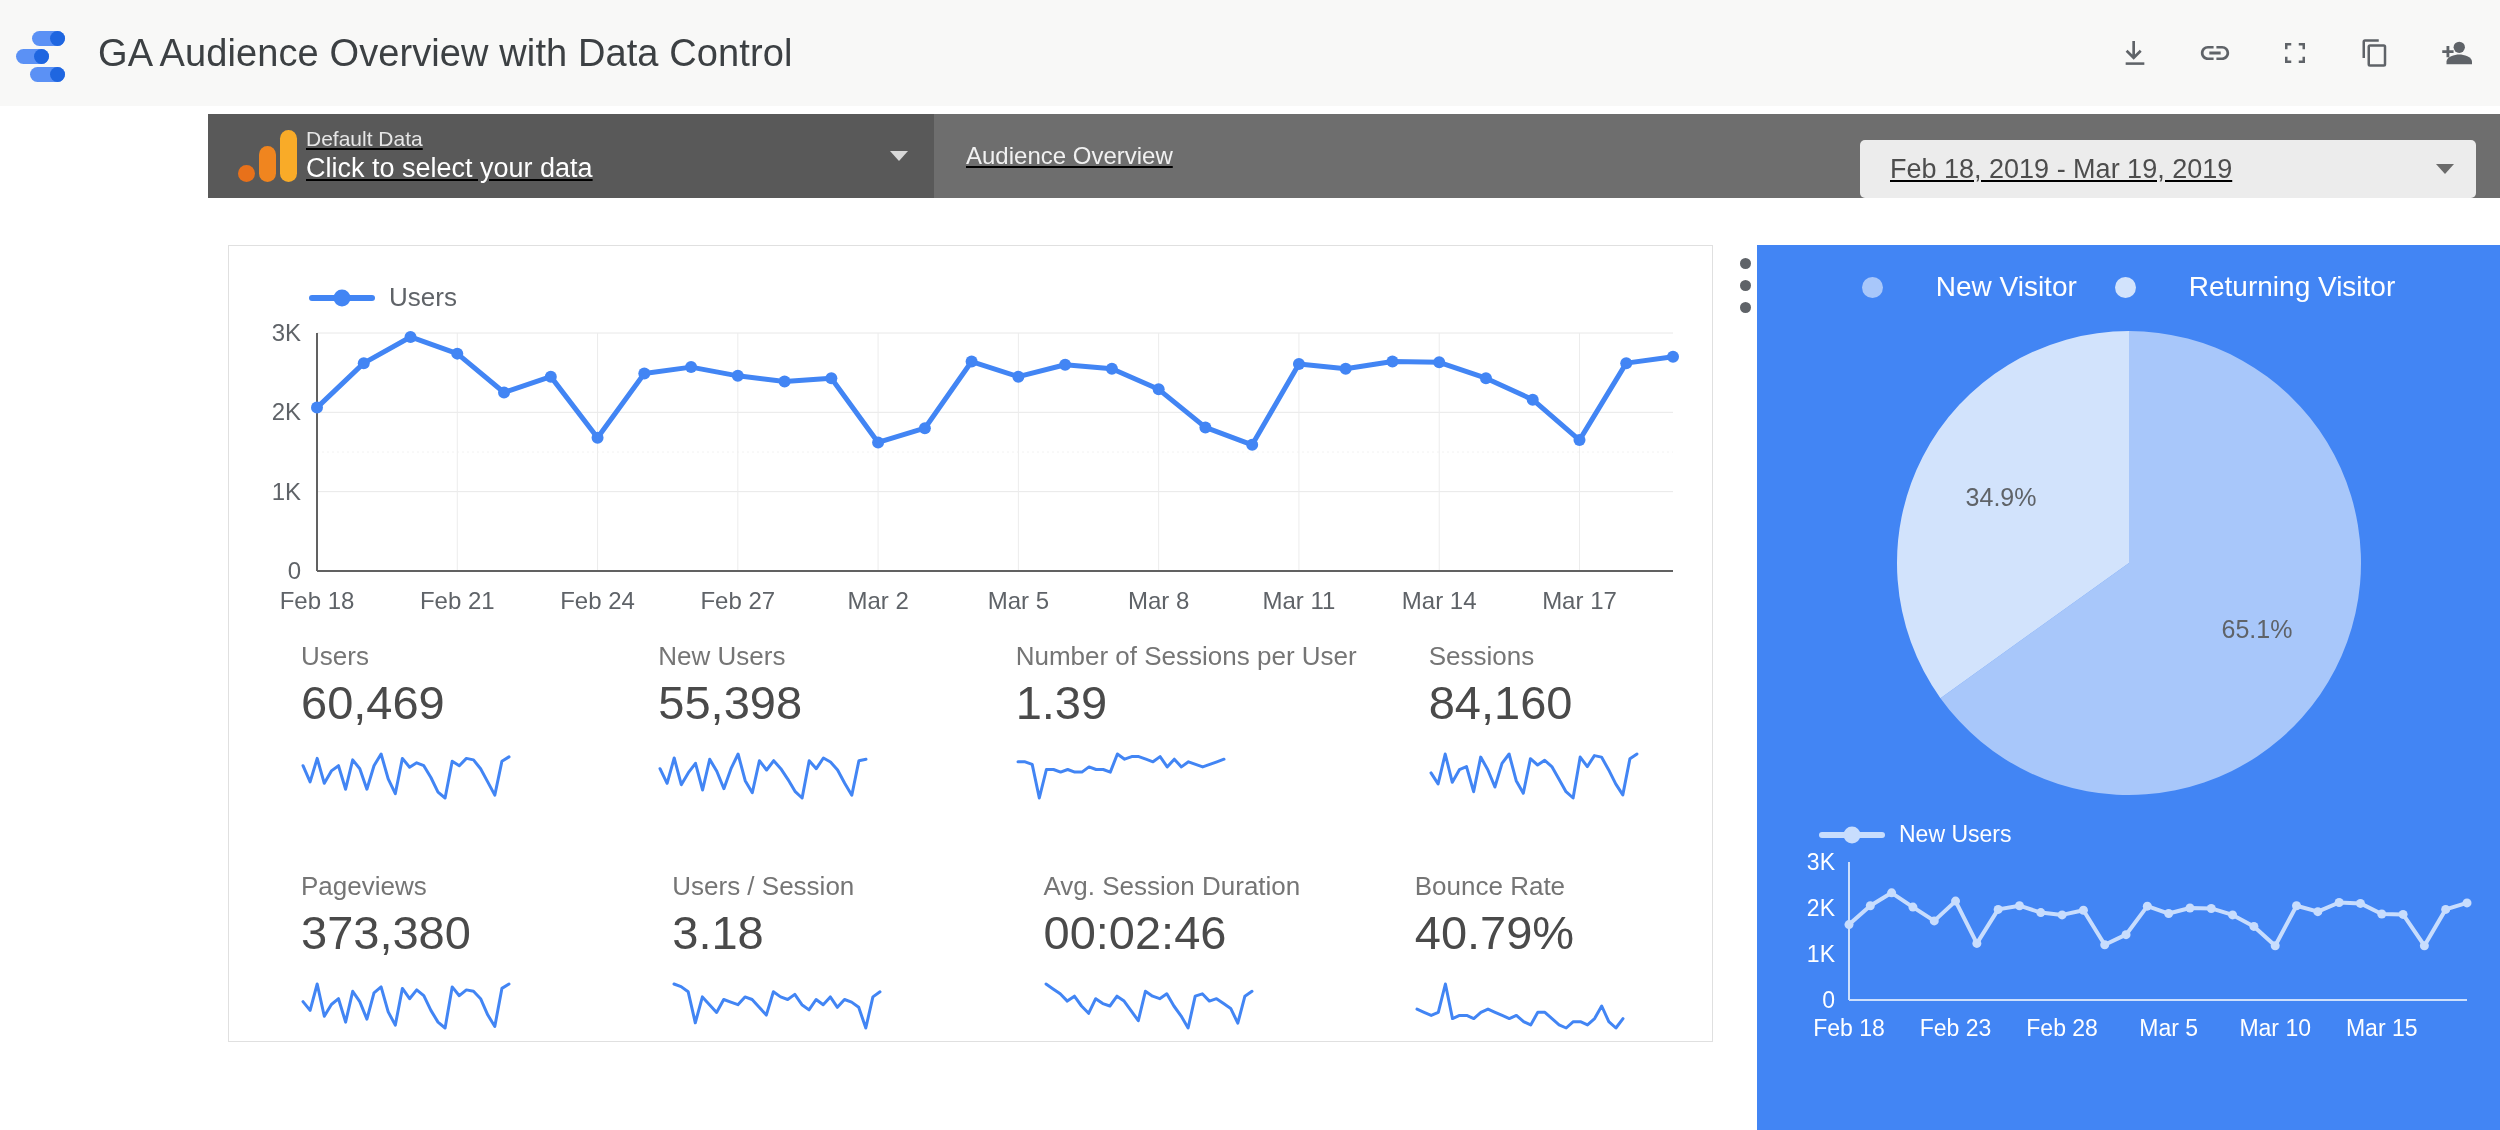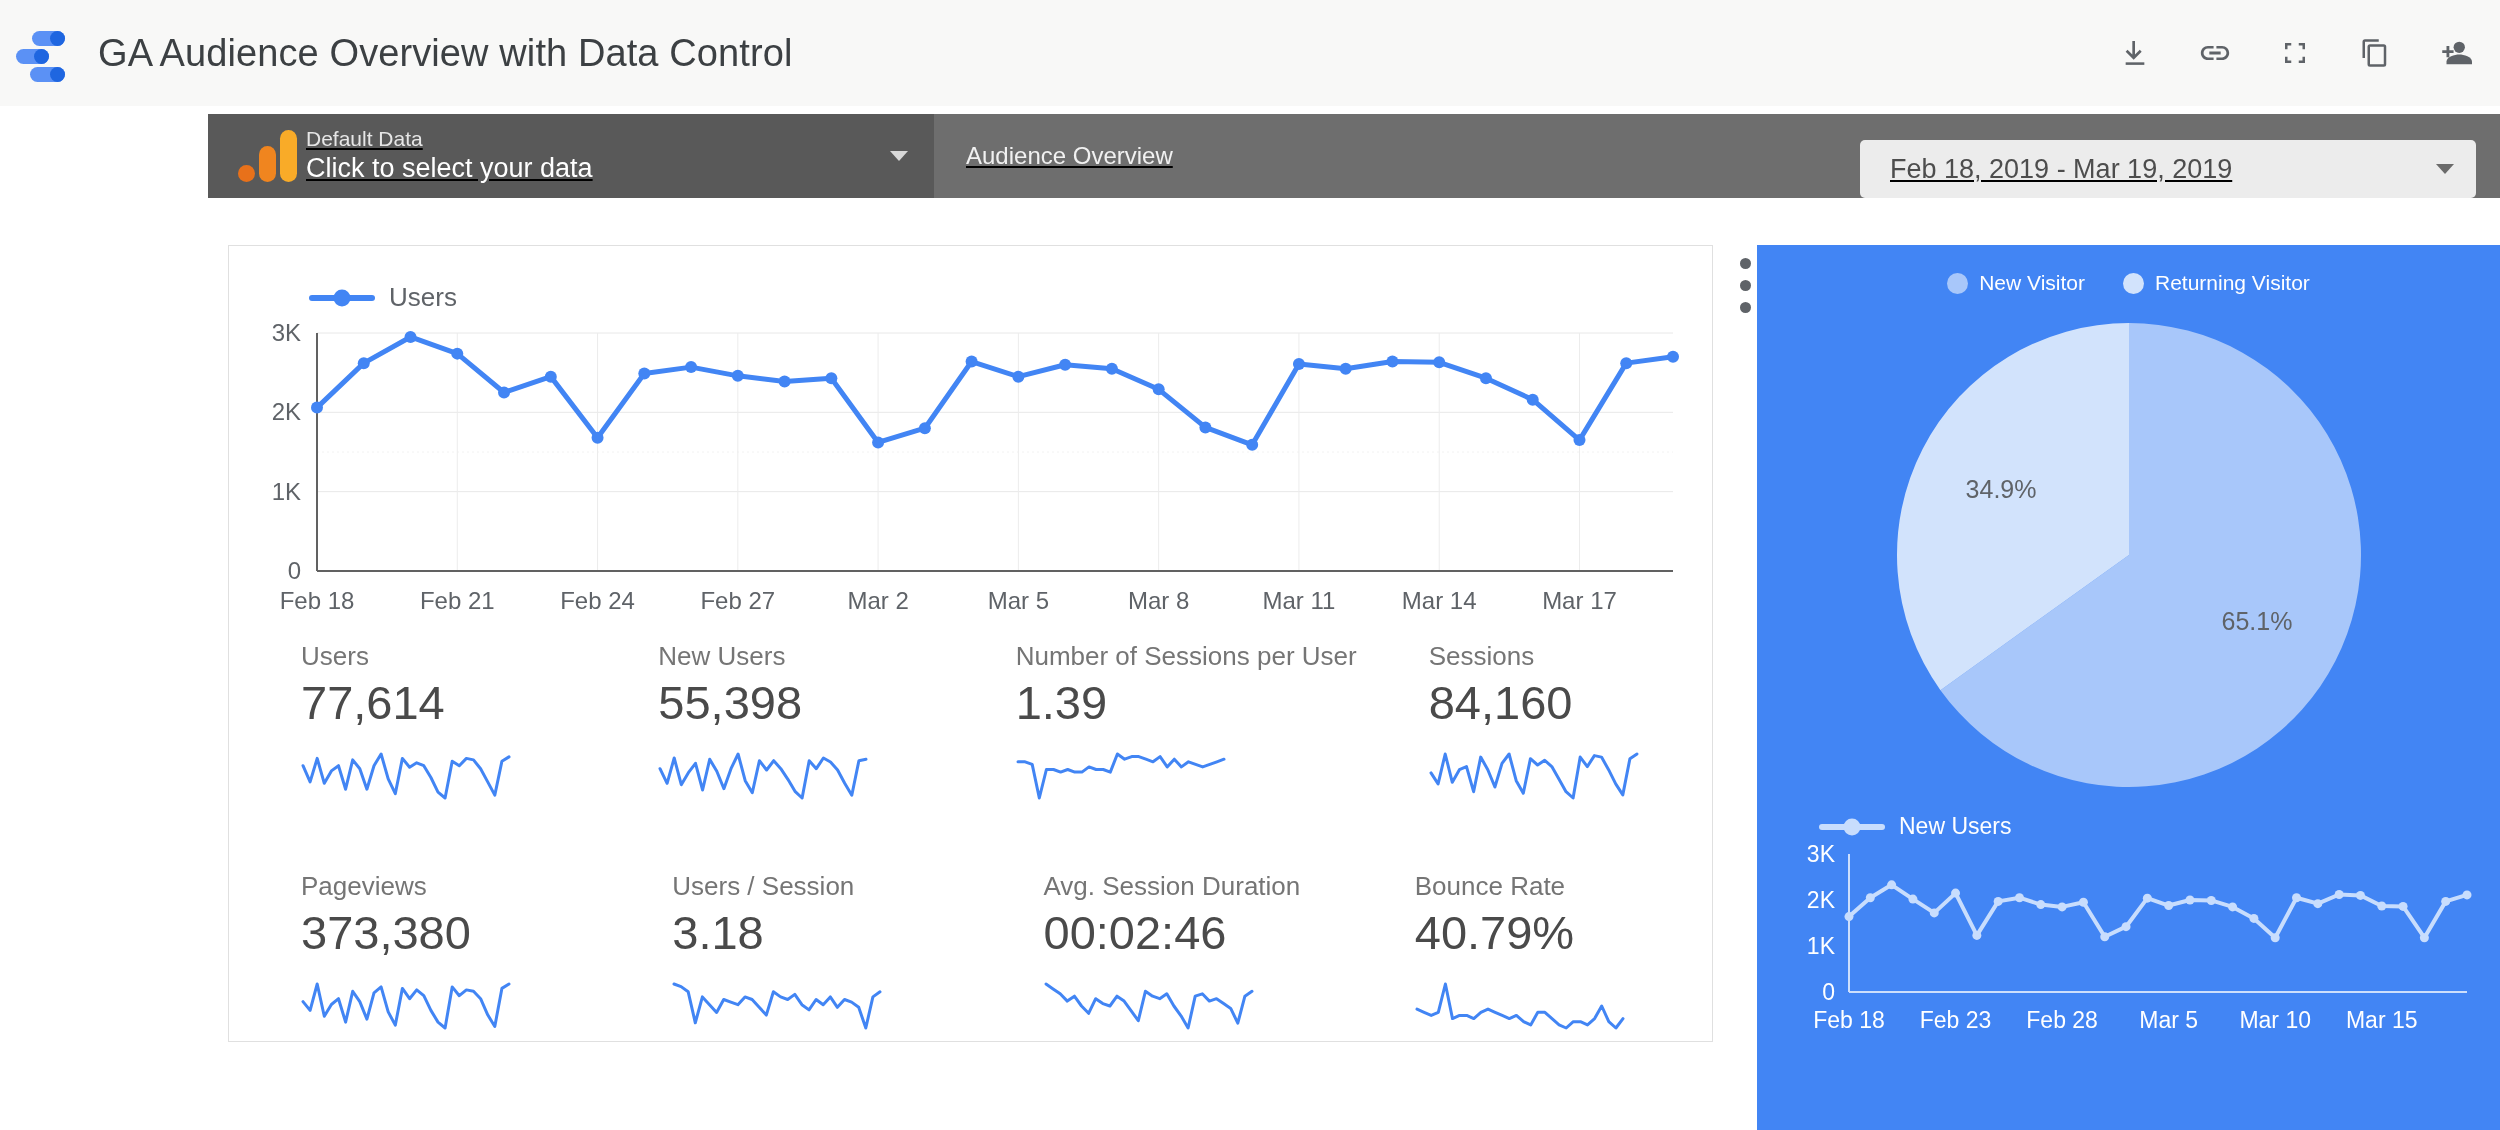--- a/index.html
+++ b/index.html
@@ -99,21 +99,21 @@
 
   
   #bluepanel {
     position: absolute; left: 1757px; top: 245px; width: 743px; height: 885px;
     background: #4285f4; overflow: hidden;
   }
   #pie-legend { display: flex; align-items: center; justify-content: center;
                 gap: 38px; padding-top: 26px; }
   .pl-item { display: flex; align-items: center; gap: 11px; }
   .pl-dot { width: 21px; height: 21px; border-radius: 50%; }
-  .pl-text { font-size: 21px; color: #ffffff; }
+  .pl-text { font-size: 28px; color: #ffffff; margin-left: 42px; }
 
   #pie-wrap { display: flex; justify-content: center; margin-top: 10px; }
 
   #mini-legend { display: flex; align-items: center; padding-left: 62px; margin-top: 8px; }
   #mini-legend .legend-line { background: #c8ddfd; }
   #mini-legend .legend-line::after { background: #c8ddfd; }
   #mini-legend .legend-label { color: #ffffff; font-size: 23px; }
 
   .mini-axis { font-size: 23px; fill: #ffffff; }
 </style>
@@ -267,21 +267,21 @@
         <circle cx="1303.7241379310344" cy="86.64000000000001" r="6" fill="#4285f4"></circle>
         <circle cx="1350.4827586206895" cy="127.1" r="6" fill="#4285f4"></circle>
         <circle cx="1397.2413793103449" cy="50.146666666666675" r="6" fill="#4285f4"></circle>
         <circle cx="1444" cy="43.79999999999998" r="6" fill="#4285f4"></circle>
       </svg>
   </div>
 
   <div class="score-grid">
     <div class="score">
       <div class="sc-label">Users</div>
-      <div class="sc-value">77,614</div>
+      <div class="sc-value">60,469</div>
       <div class="sc-spark"><svg width="210" height="58">
             <path d="M2.0 19.7 L9.1 35.9 L16.2 12.4 L23.3 37.3 L30.4 24.9 L37.5 19.7 L44.6 43.2 L51.7 13.9 L58.8 22.7 L65.9 43.2 L73.0 19.7 L80.1 8.0 L87.2 32.9 L94.3 47.6 L101.4 12.4 L108.6 21.2 L115.7 16.8 L122.8 19.7 L129.9 31.5 L137.0 46.1 L144.1 52.0 L151.2 15.3 L158.3 19.7 L165.4 12.4 L172.5 13.9 L179.6 22.7 L186.7 35.9 L193.8 49.1 L200.9 15.3 L208.0 10.9" fill="none" stroke="#4285f4" stroke-width="3" stroke-linejoin="round" stroke-linecap="round"></path>
           </svg></div>
     </div>
     <div class="score">
       <div class="sc-label">New Users</div>
       <div class="sc-value">55,398</div>
       <div class="sc-spark"><svg width="210" height="58">
             <path d="M2.0 22.7 L9.1 37.3 L16.2 12.0 L23.3 38.7 L30.4 26.7 L37.5 17.3 L44.6 44.0 L51.7 13.3 L58.8 25.3 L65.9 42.7 L73.0 22.7 L80.1 8.0 L87.2 34.7 L94.3 46.7 L101.4 14.7 L108.6 24.0 L115.7 14.7 L122.8 22.7 L129.9 33.3 L137.0 45.3 L144.1 52.0 L151.2 14.7 L158.3 22.7 L165.4 12.0 L172.5 16.0 L179.6 24.0 L186.7 37.3 L193.8 49.3 L200.9 14.7 L208.0 13.3" fill="none" stroke="#4285f4" stroke-width="3" stroke-linejoin="round" stroke-linecap="round"></path>
           </svg></div>

